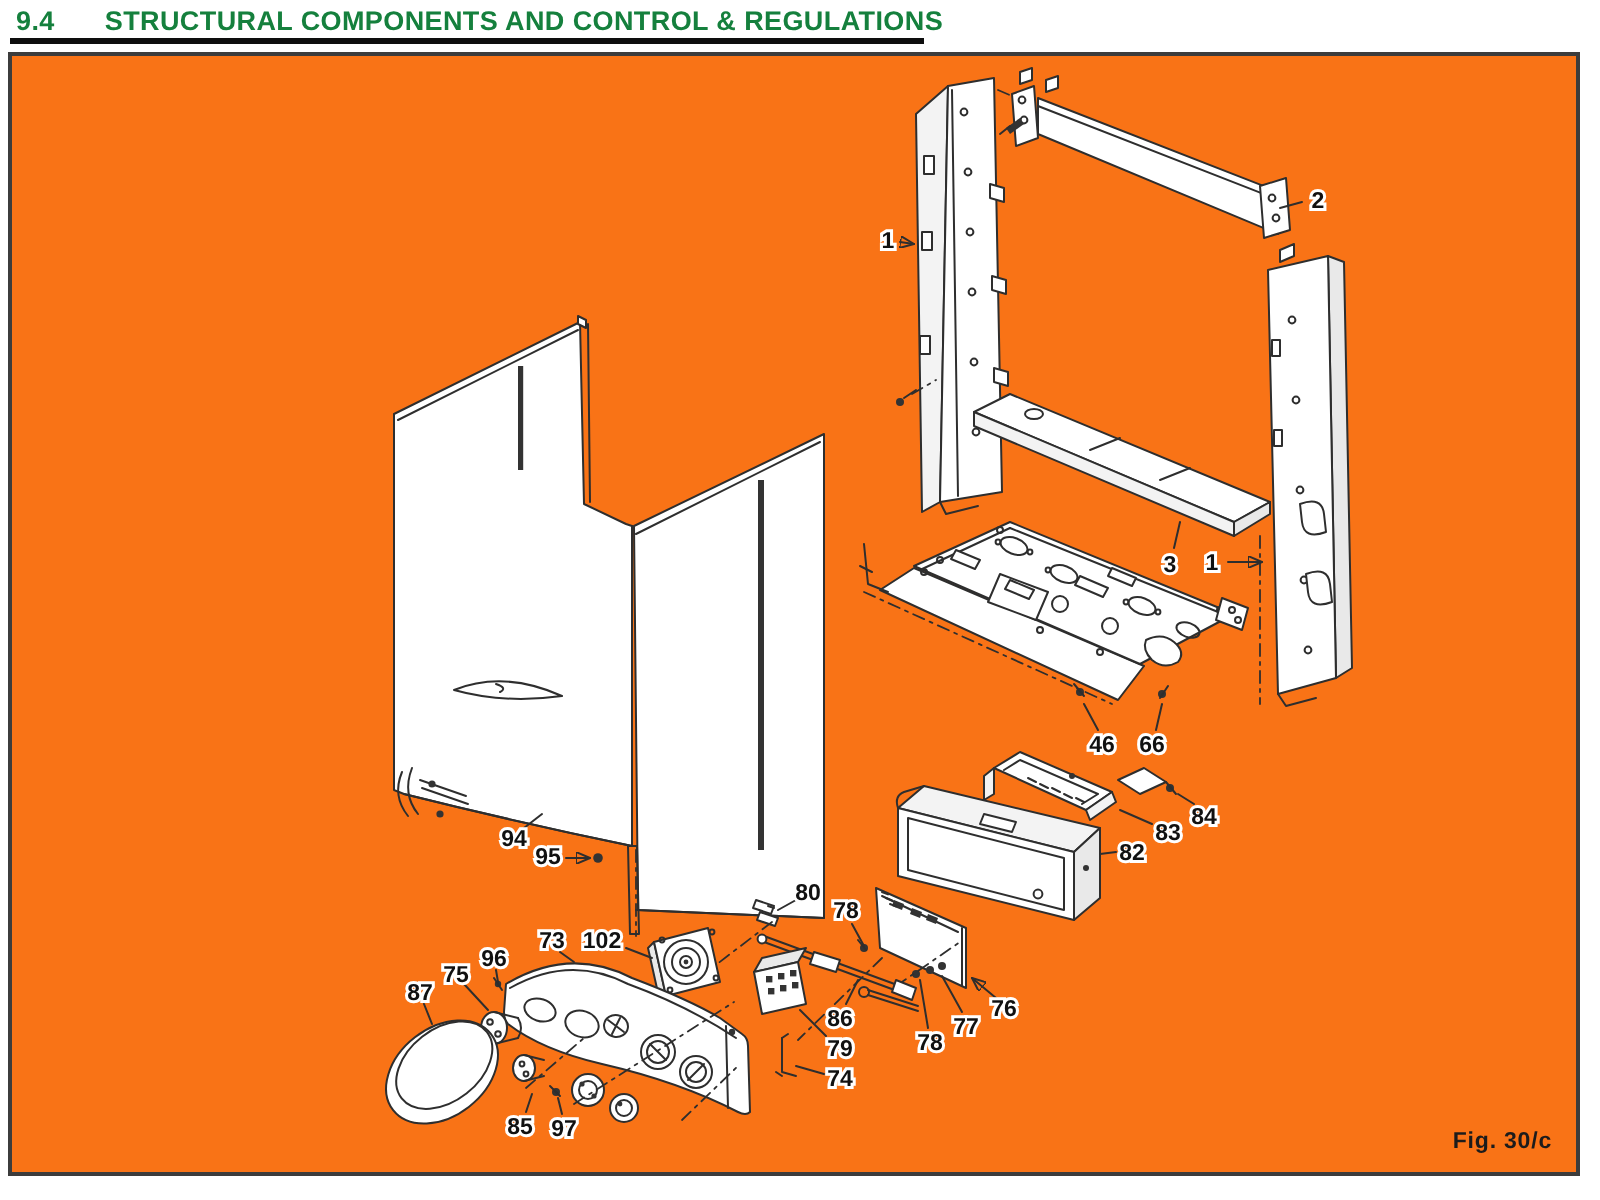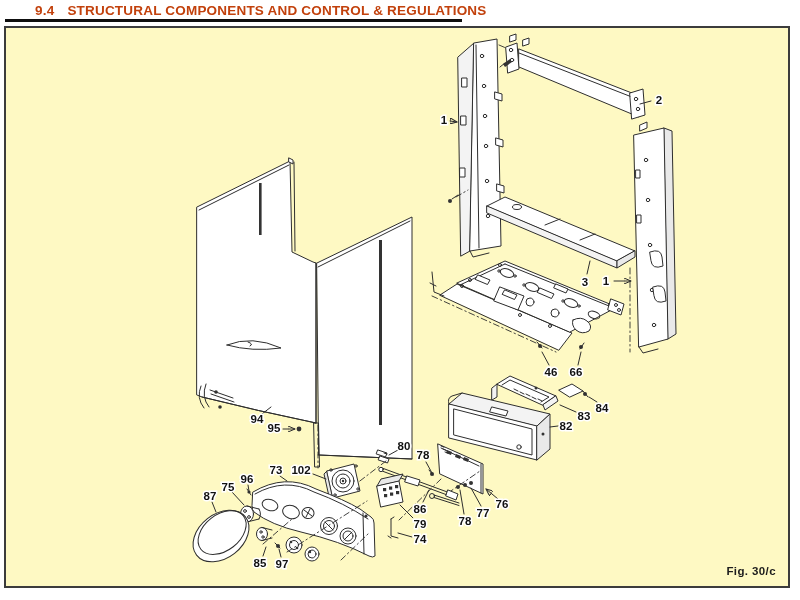--- a/index.html
+++ b/index.html
@@ -1,27 +1,27 @@
 <!DOCTYPE html>
 <html><head>
 <meta charset="utf-8">
 <style>
   html,body{margin:0;padding:0;}
   body{
     width:800px;height:600px;position:relative;background:#ffffff;
     font-family:"Liberation Sans", sans-serif;overflow:hidden;
   }
   .header{
-    position:absolute;top:3px;left:8px;display:flex;gap:13px;
-    font-weight:bold;font-size:13.5px;color:#c2410c;letter-spacing:.2px;white-space:nowrap;margin-left:27px;
+    position:absolute;top:3px;left:8px;display:flex;gap:25px;
+    font-weight:bold;font-size:13.5px;color:#15803d;letter-spacing:.2px;white-space:nowrap;
   }
   .rule{position:absolute;left:5px;top:19px;width:457px;height:3px;background:#0e0e0e;}
   .frame{
     position:absolute;left:4px;top:26px;width:786px;height:562px;
-    border:2px solid #3c3c3c;box-sizing:border-box;background:#fef9c3;
+    border:2px solid #3c3c3c;box-sizing:border-box;background:#f97316;
   }
   svg.art{position:absolute;left:0;top:0;}
   .caption{
     position:absolute;right:12px;bottom:9px;font-size:11.5px;font-weight:bold;
     color:#1c1c1c;letter-spacing:.4px;
   }
   
   .ln, .art path, .art line, .art circle, .art ellipse, .art rect, .art polyline{
     stroke:#2e2e2e;stroke-width:1;fill:none;stroke-linejoin:round;stroke-linecap:round;
   }

